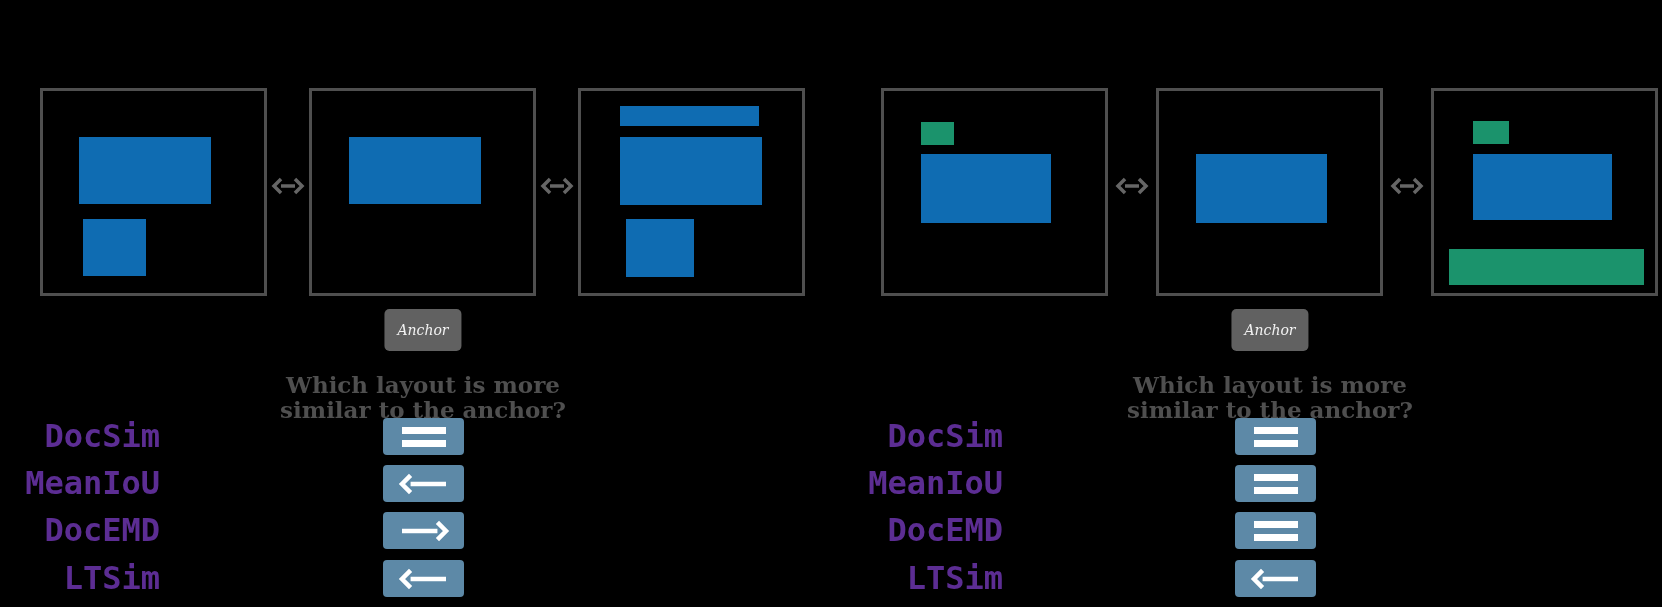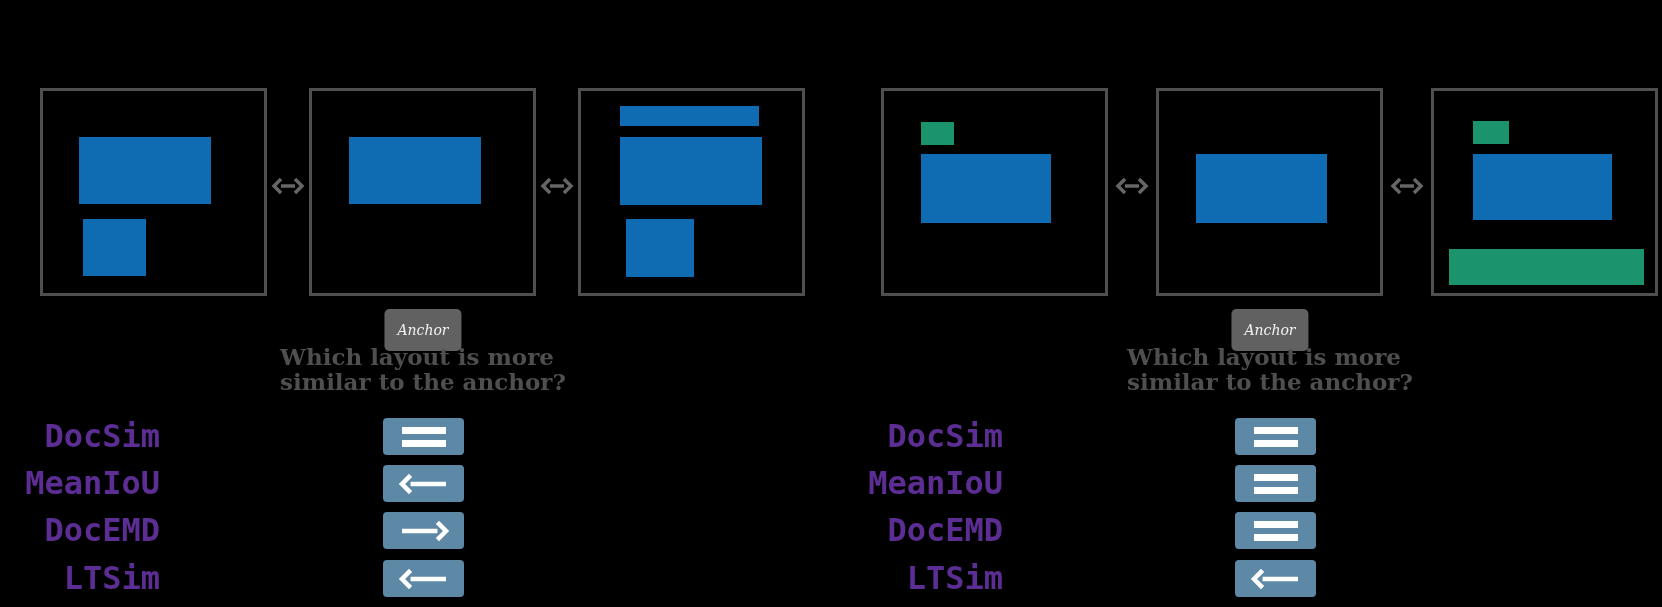--- a/index.html
+++ b/index.html
@@ -14,23 +14,24 @@
   .inner-rect{position:absolute;}
   .double-arrow{position:absolute;transform:translate(-50%,-50%);}
   .anchor-badge{
     position:absolute;transform:translateX(-50%);
     background:#616161;color:#f2f2f2;
     font-family:"DejaVu Serif", serif;font-size:14px;line-height:22px;
     padding:10px 13px;border-radius:5px;white-space:nowrap;font-style:italic;
   }
   .question{
     position:absolute;transform:translateX(-50%);
-    color:#4f4f4f;font-weight:bold;
+    text-align:center;color:#4f4f4f;font-weight:bold;
     font-family:"DejaVu Serif", serif;font-size:23px;line-height:25px;
     white-space:nowrap;
+    margin-top:28px;
   }
   .metric-label{
     position:absolute;text-align:right;
     font-family:"DejaVu Sans Mono", monospace;font-weight:bold;
     font-size:32px;line-height:40px;height:40px;width:300px;
     color:#5c2d93;white-space:nowrap;
   }
   .verdict-button{
     position:absolute;width:81px;height:37px;border-radius:4px;
     background:#5d89a7;display:flex;flex-direction:column;

